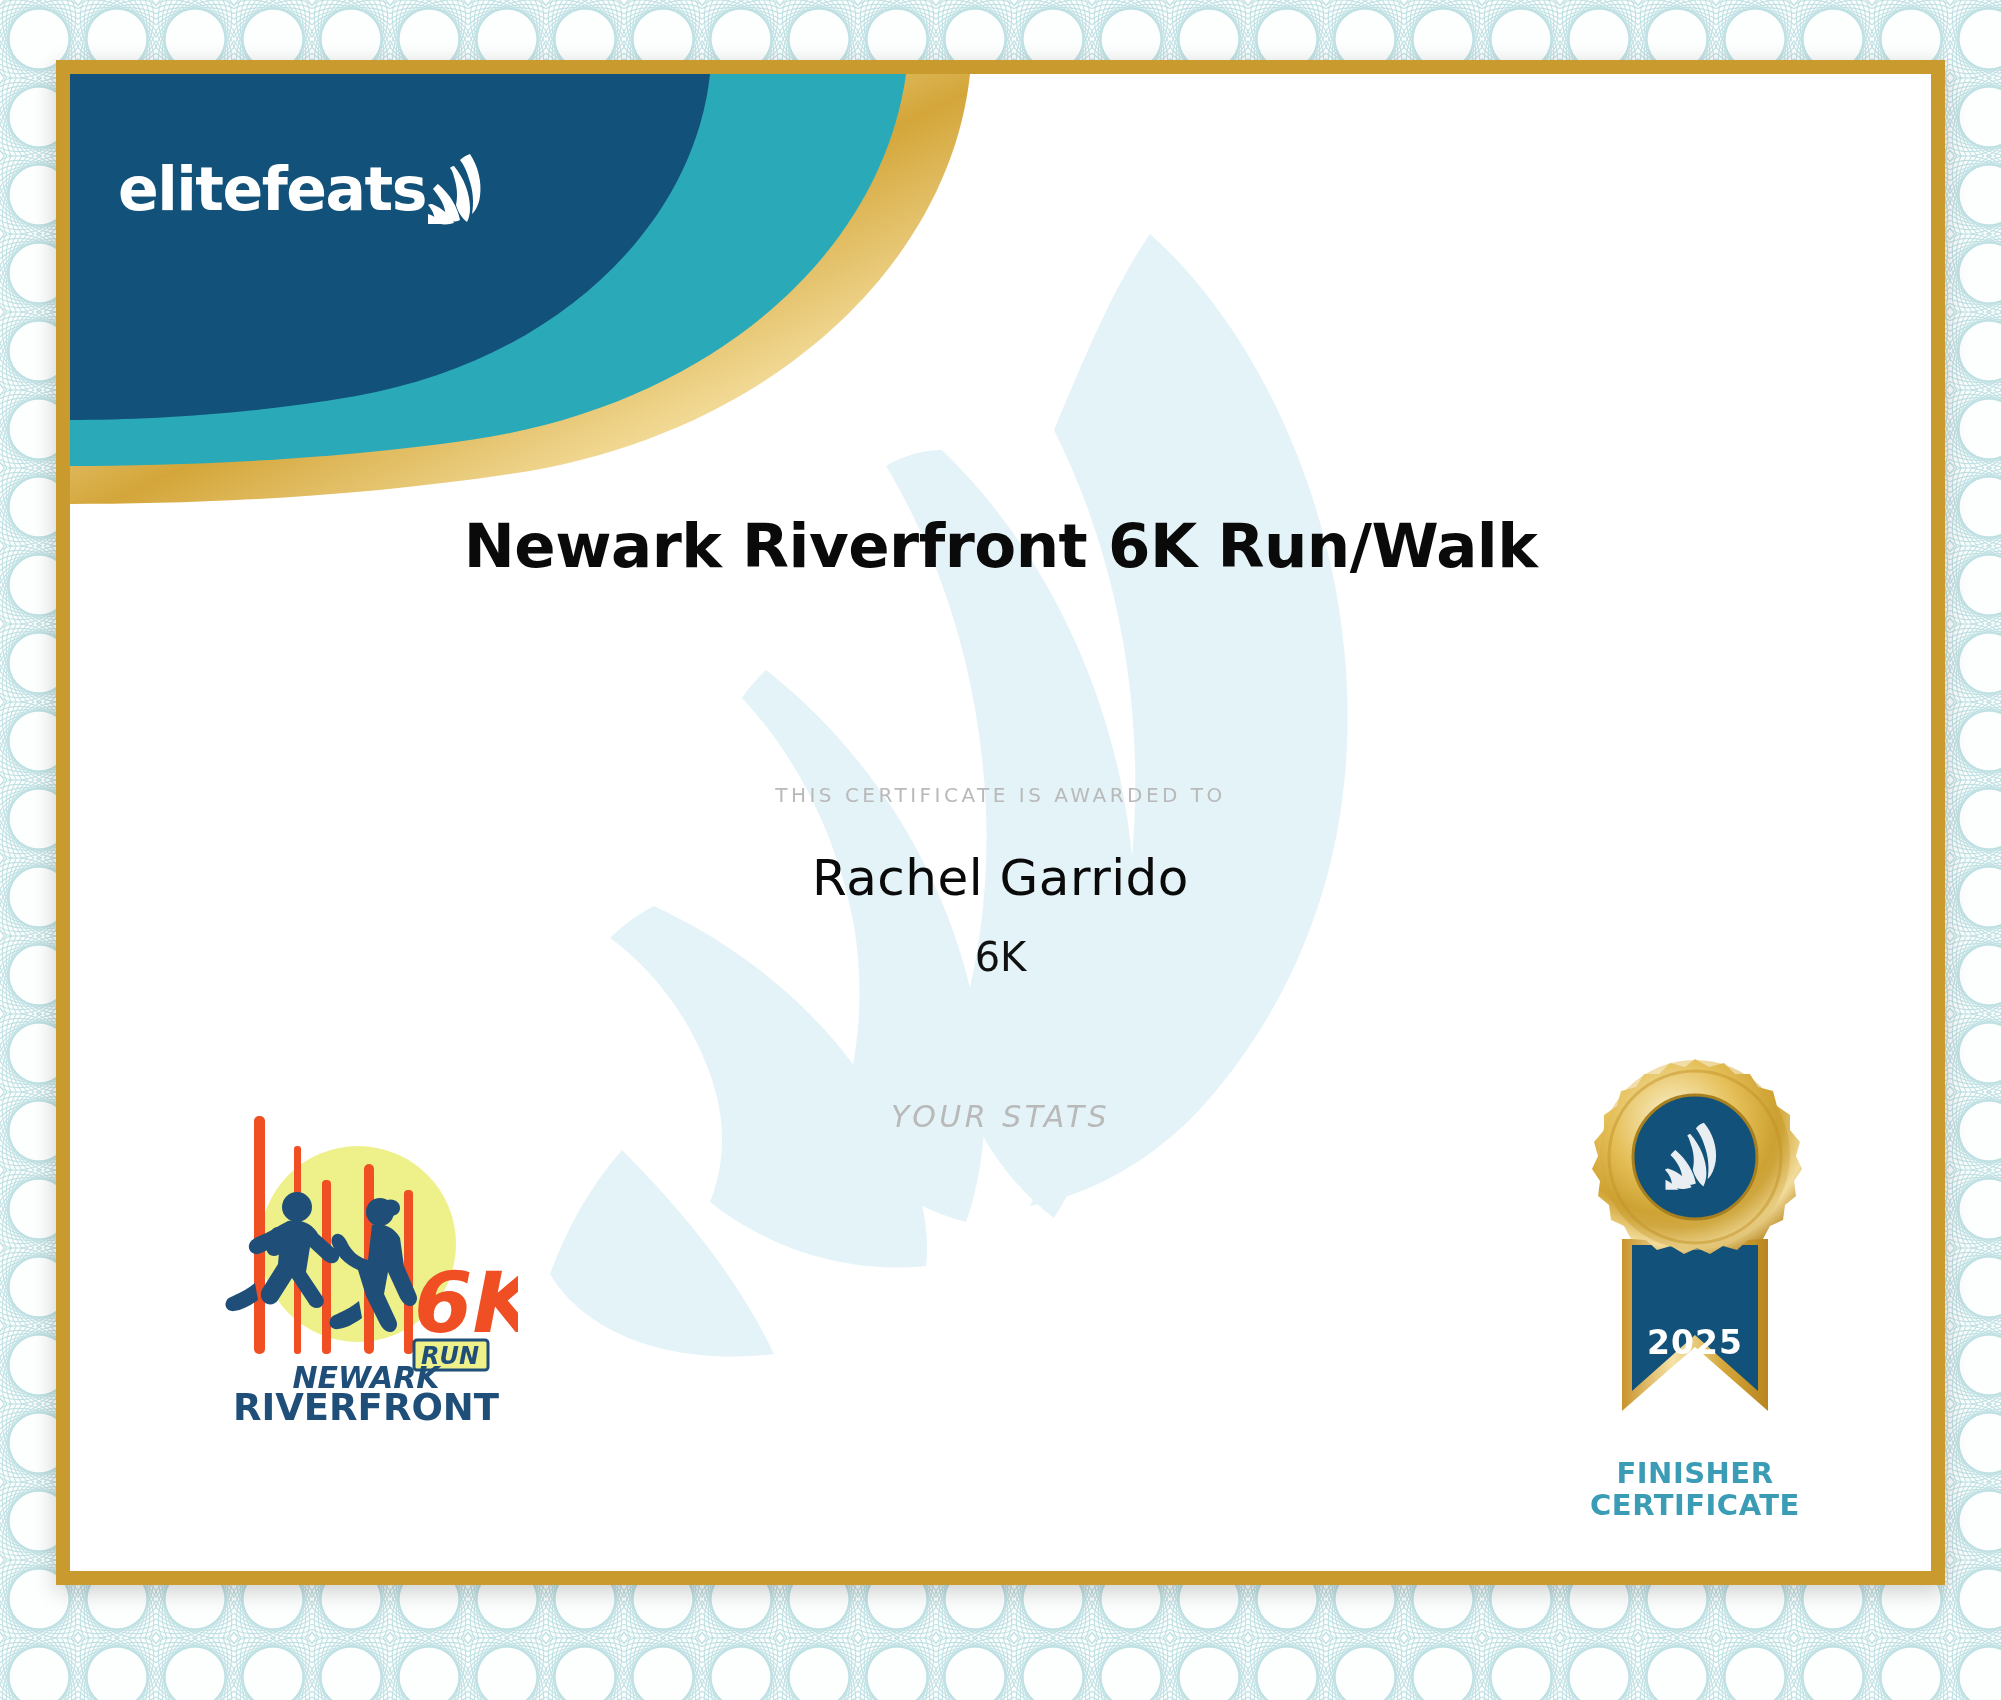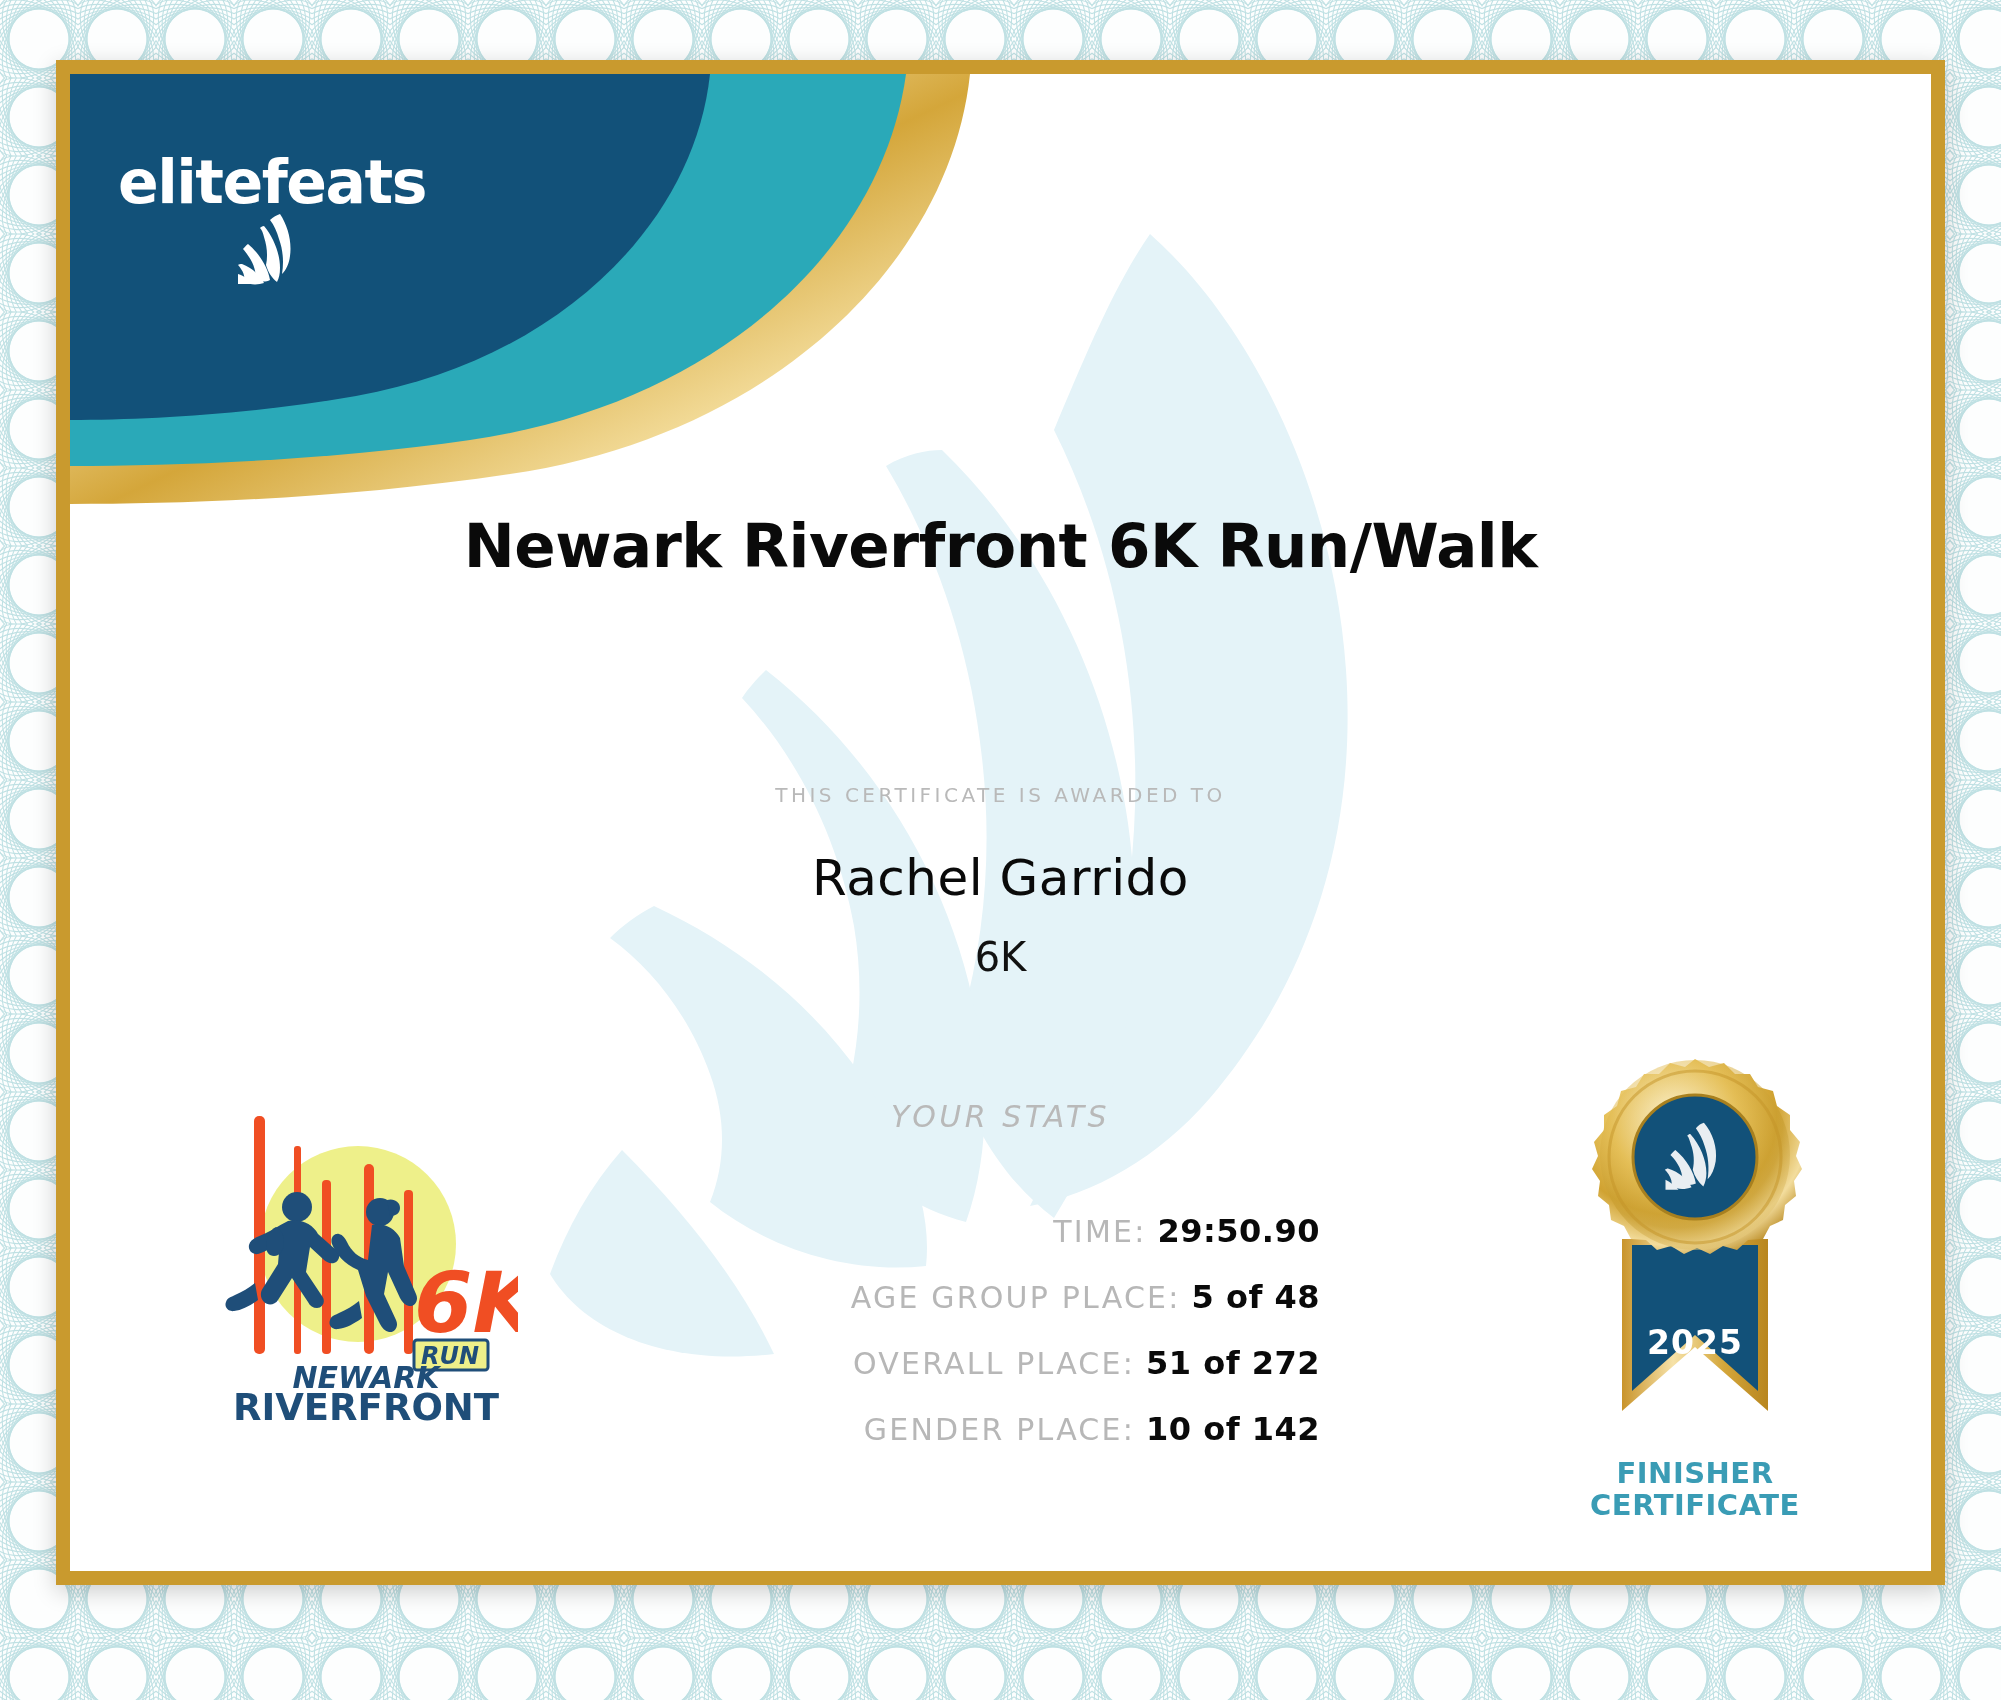--- a/index.html
+++ b/index.html
@@ -55,21 +55,20 @@
   }
 
   
   #brand-logo {
     position: absolute;
     left: 48px;
     top: 78px;
     z-index: 6;
     display: flex;
     align-items: center;
-    flex-direction: column;
   }
   #brand-wordmark {
     color: #ffffff;
     font-size: 60px;
     font-weight: 700;
     letter-spacing: -1.5px;
     font-family: "DejaVu Sans", sans-serif;
     line-height: 1;
   }
 
@@ -317,38 +316,20 @@
       <div id="content">
 
         <div id="event-title">Newark Riverfront 6K Run/Walk</div>
 
         <div id="awarded-label" class="label-caps">THIS CERTIFICATE IS AWARDED TO</div>
         <div id="recipient-name">Rachel Garrido</div>
         <div id="recipient-division">6K</div>
 
         <div id="stats-label" class="label-caps">YOUR STATS</div>
 
-        <div id="stats-list">
-          <div class="stat-row">
-            <span class="stat-label">TIME:</span>
-            <span class="stat-value">29:50.90</span>
-          </div>
-          <div class="stat-row">
-            <span class="stat-label">AGE GROUP PLACE:</span>
-            <span class="stat-value">5 of 48</span>
-          </div>
-          <div class="stat-row">
-            <span class="stat-label">OVERALL PLACE:</span>
-            <span class="stat-value">51 of 272</span>
-          </div>
-          <div class="stat-row">
-            <span class="stat-label">GENDER PLACE:</span>
-            <span class="stat-value">10 of 142</span>
-          </div>
-        </div>
 
         <svg id="race-logo" viewBox="0 0 300 330">
 
           <circle cx="140" cy="150" r="98" fill="#eef08a"></circle>
 
           <g fill="#f04e23">
             <rect x="36" y="22" width="11" height="238" rx="5"></rect>
             <rect x="76" y="52" width="7" height="208" rx="3"></rect>
             <rect x="104" y="86" width="9" height="174" rx="4"></rect>
             <rect x="146" y="70" width="10" height="190" rx="5"></rect>

